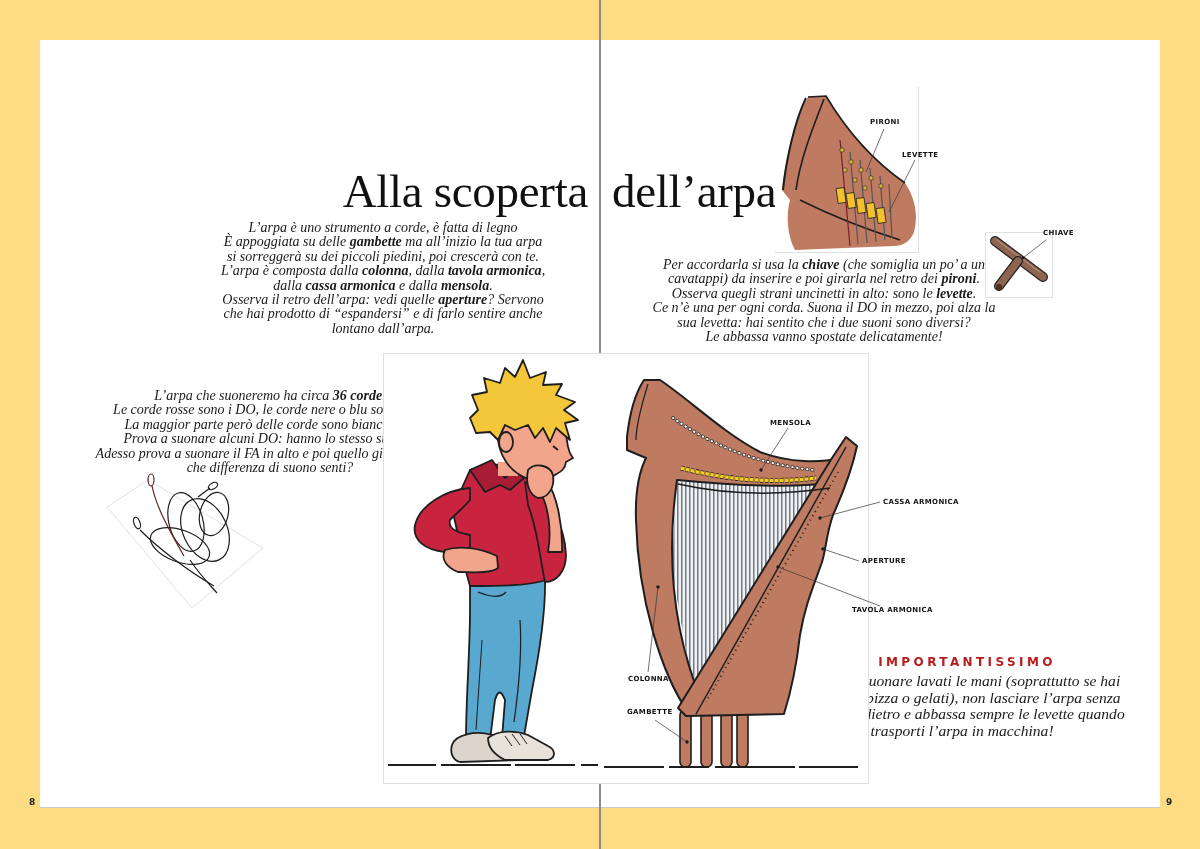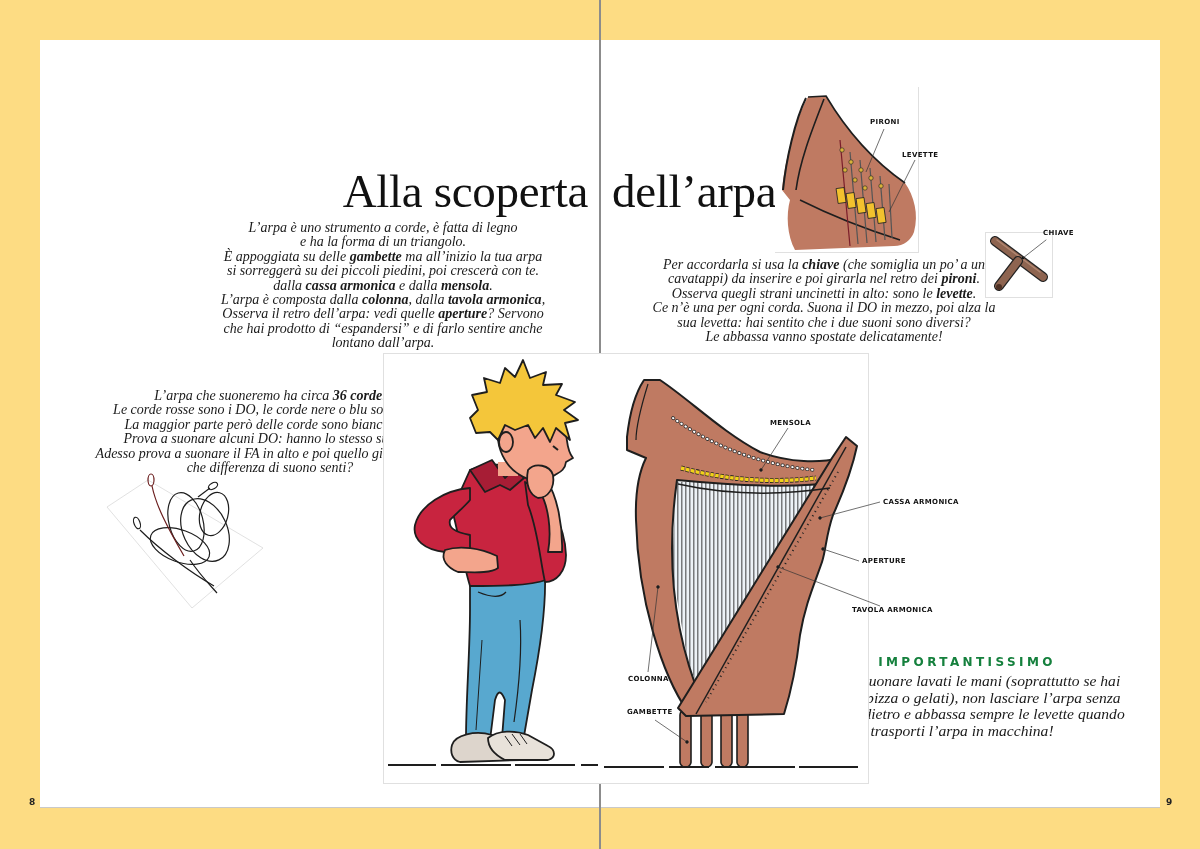--- a/index.html
+++ b/index.html
@@ -16,46 +16,45 @@
   .pnum{position:absolute;top:797px;font-family:"DejaVu Sans",sans-serif;font-weight:bold;font-size:9px;color:#222;}
   .title{position:absolute;top:169px;font-family:"Liberation Serif",serif;font-size:47px;line-height:45px;
          white-space:nowrap;color:#111;letter-spacing:-0.3px;}
   .block{position:absolute;text-align:center;font-family:"Liberation Serif",serif;white-space:nowrap;}
   .block .line{display:block;font-style:italic;}
   .block b{font-weight:bold;}
   .intro{left:183px;top:221px;width:400px;font-size:14px;line-height:14.4px;}
   .strings{left:70px;top:389px;width:400px;font-size:14px;line-height:14.4px;}
   .tuning{left:624px;top:258px;width:400px;font-size:14px;line-height:14.4px;}
   .imp-head{position:absolute;left:817px;top:655px;width:300px;text-align:center;
-            font-family:"DejaVu Sans",sans-serif;font-weight:bold;font-size:12px;letter-spacing:3.4px;color:#15803d;}
+            font-family:"DejaVu Sans",sans-serif;font-weight:bold;font-size:12px;letter-spacing:3.4px;color:#b91c1c;}
   .important{left:762px;top:673px;width:400px;font-size:15.6px;line-height:16.6px;}
   .box{position:absolute;background:#fff;}
   .lbl{position:absolute;font-family:"DejaVu Sans",sans-serif;font-weight:bold;font-size:7px;
        letter-spacing:0.35px;color:#111;white-space:nowrap;line-height:8px;}
   svg{position:absolute;overflow:visible;}
 </style>
 </head>
 <body>
 
 <div class="page"></div>
 <div class="spine"></div>
 
 <div class="pnum" style="left:29px">8</div>
 <div class="pnum" style="left:1166px">9</div>
 
 <div class="title" style="left:288px;width:300px;text-align:right">Alla scoperta</div>
 <div class="title" style="left:612px">dell’arpa</div>
 
 <div class="block intro">
     <div class="line"><span>L’arpa è uno strumento a corde, è fatta di legno</span></div>
-    <div class="line"><span>e ha la forma di un triangolo.</span></div>
     <div class="line"><span>È appoggiata su delle </span><b>gambette</b><span> ma all’inizio la tua arpa</span></div>
     <div class="line"><span>si sorreggerà su dei piccoli piedini, poi crescerà con te.</span></div>
+    <div class="line"><span>L’arpa è composta dalla </span><b>colonna</b><span>, dalla </span><b>tavola armonica</b><span>,</span></div>
     <div class="line"><span>dalla </span><b>cassa armonica</b><span> e dalla </span><b>mensola</b><span>.</span></div>
-    <div class="line"><span>L’arpa è composta dalla </span><b>colonna</b><span>, dalla </span><b>tavola armonica</b><span>,</span></div>
     <div class="line"><span>Osserva il retro dell’arpa: vedi quelle </span><b>aperture</b><span>? Servono</span></div>
     <div class="line"><span>che hai prodotto di “espandersi” e di farlo sentire anche</span></div>
     <div class="line"><span>lontano dall’arpa.</span></div>
   </div>
 <div class="block strings">
     <div class="line"><span>L’arpa che suoneremo ha circa </span><b>36 corde</b><span>.</span></div>
     <div class="line"><span>Le corde rosse sono i DO, le corde nere o blu sono i FA.</span></div>
     <div class="line"><span>La maggior parte però delle corde sono bianchicce.</span></div>
     <div class="line"><span>Prova a suonare alcuni DO: hanno lo stesso suono?</span></div>
     <div class="line"><span>Adesso prova a suonare il FA in alto e poi quello giù in basso:</span></div>

